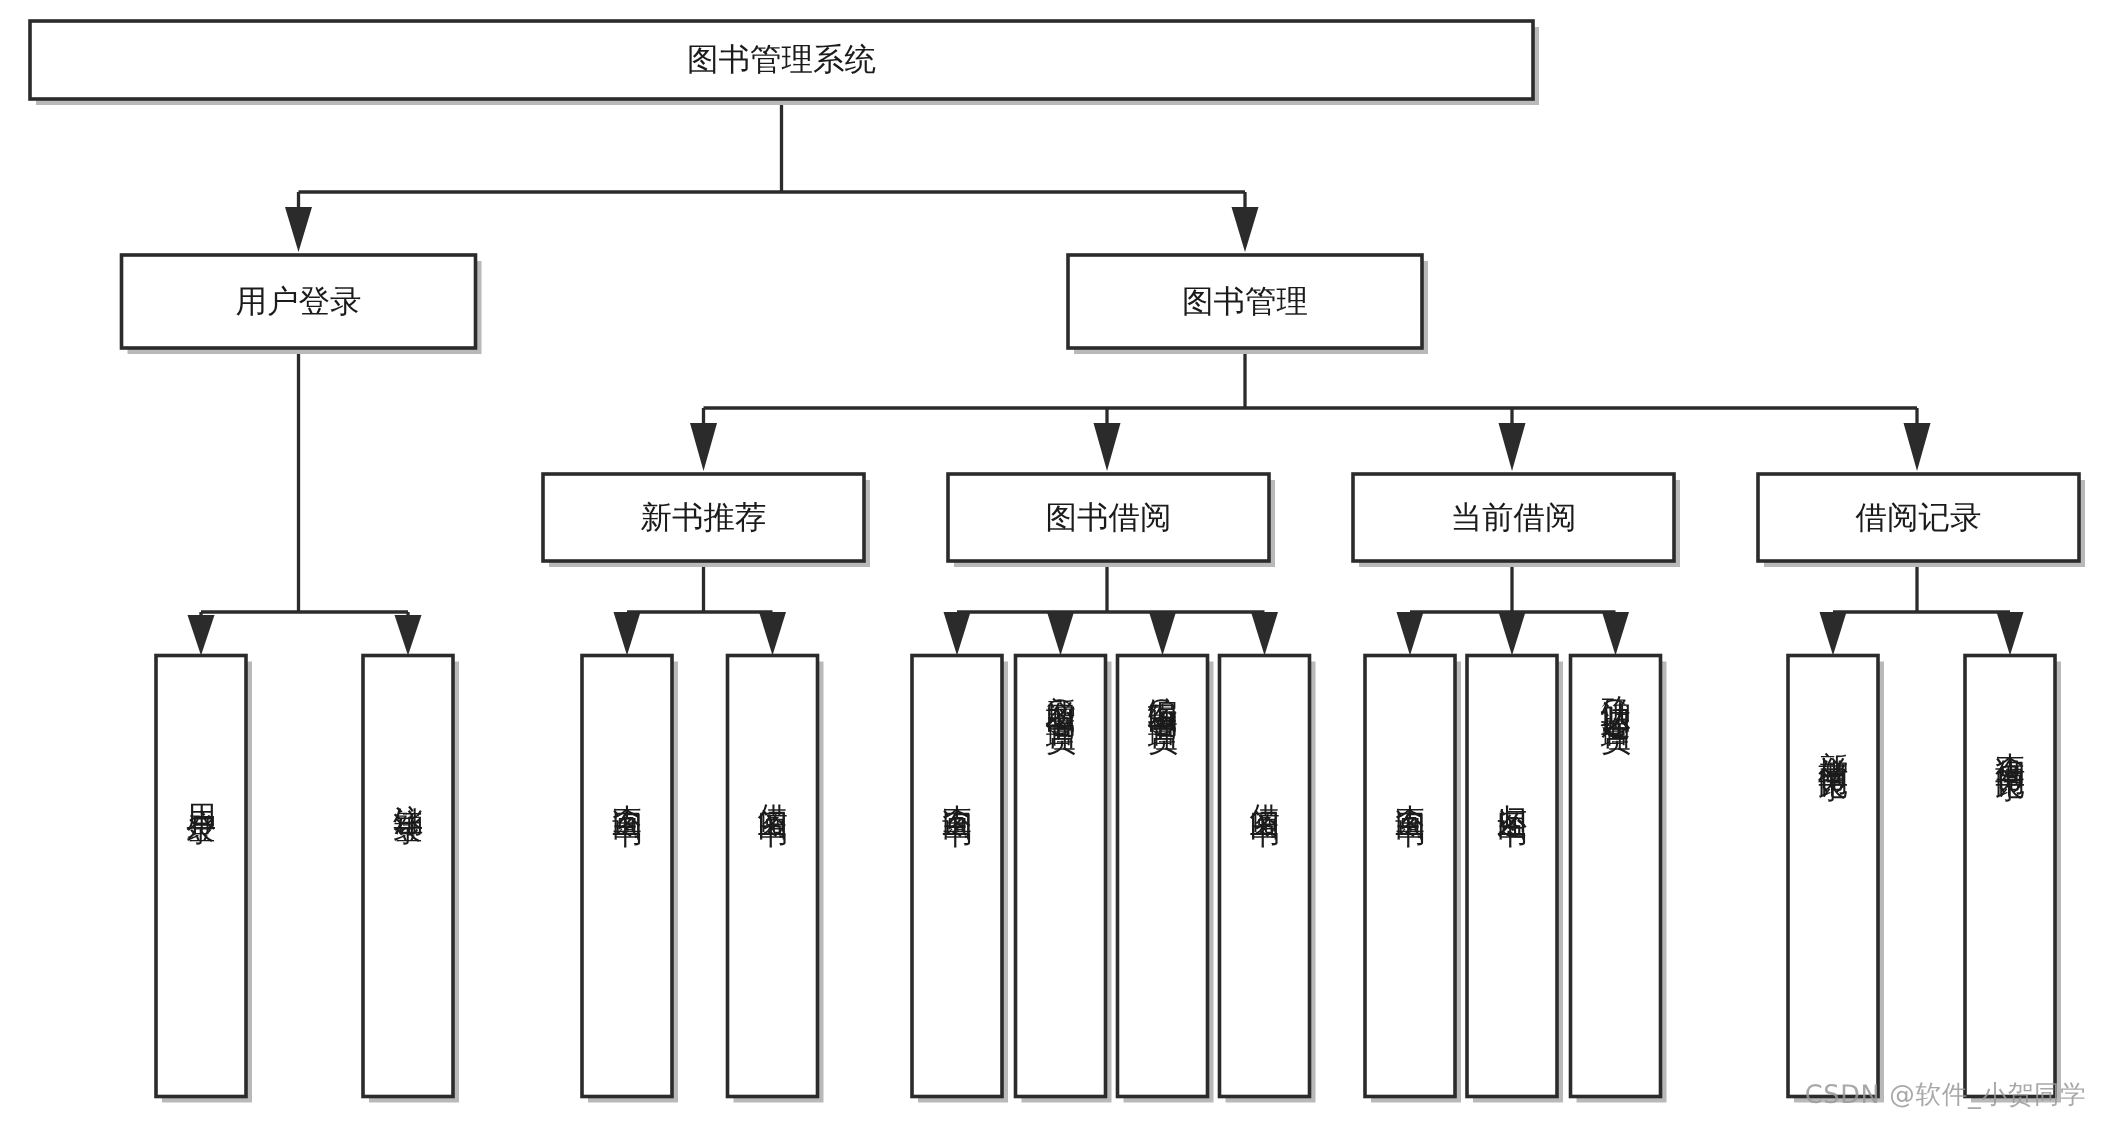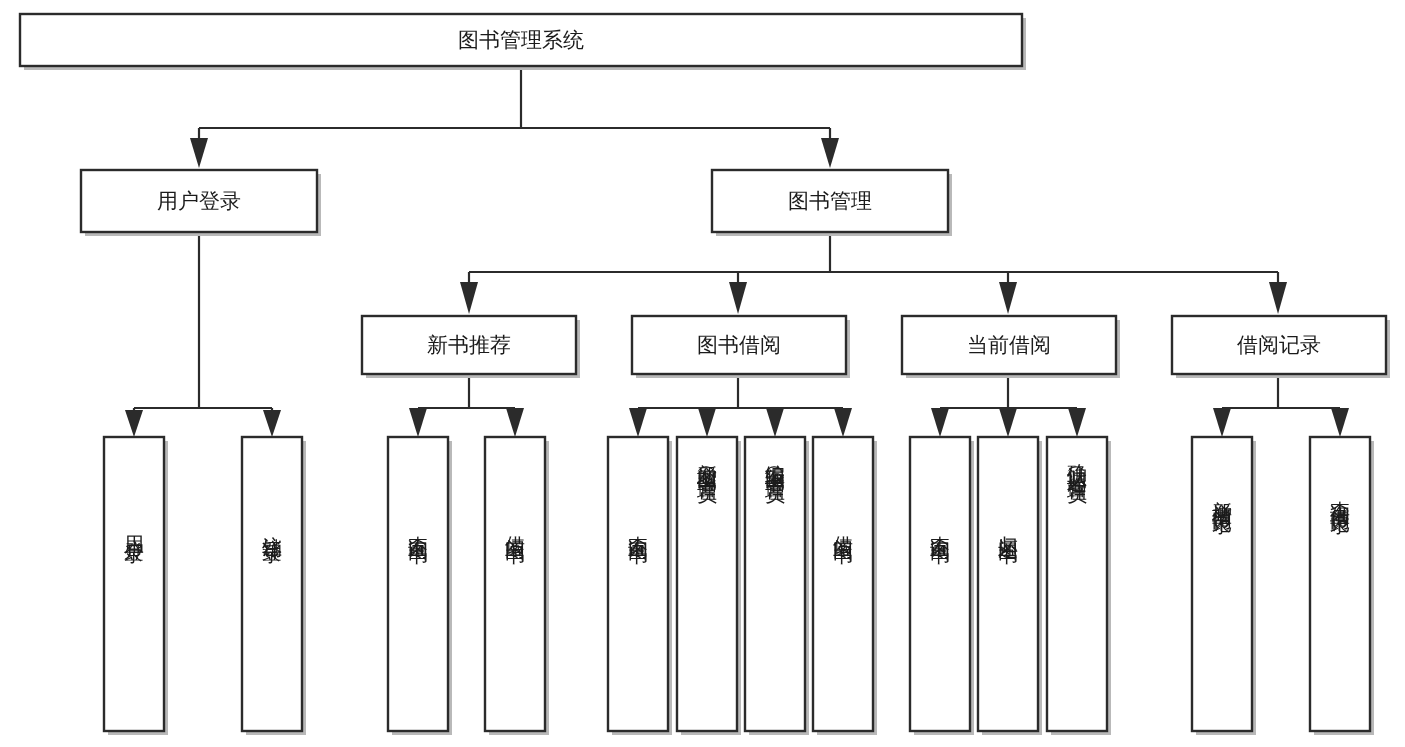--- a/index.html
+++ b/index.html
@@ -247,13 +247,14 @@
   <div class="vlabel" style="left:775px; top:448px;">编辑图书（管理员）</div>
   <div class="vlabel" style="left:843px; top:520px;">借阅图书</div>
 
   <div class="vlabel" style="left:940px; top:520px;">查询图书</div>
   <div class="vlabel" style="left:1008px; top:520px;">归还图书</div>
   <div class="vlabel" style="left:1077px; top:448px;">确认归还（管理员）</div>
 
   <div class="vlabel" style="left:1222px; top:485px;">新增借阅记录</div>
   <div class="vlabel" style="left:1340px; top:485px;">查询借阅记录</div>
 
+  <div id="watermark">CSDN @软件_小贺同学</div>
 </div>
 
 </body></html>

